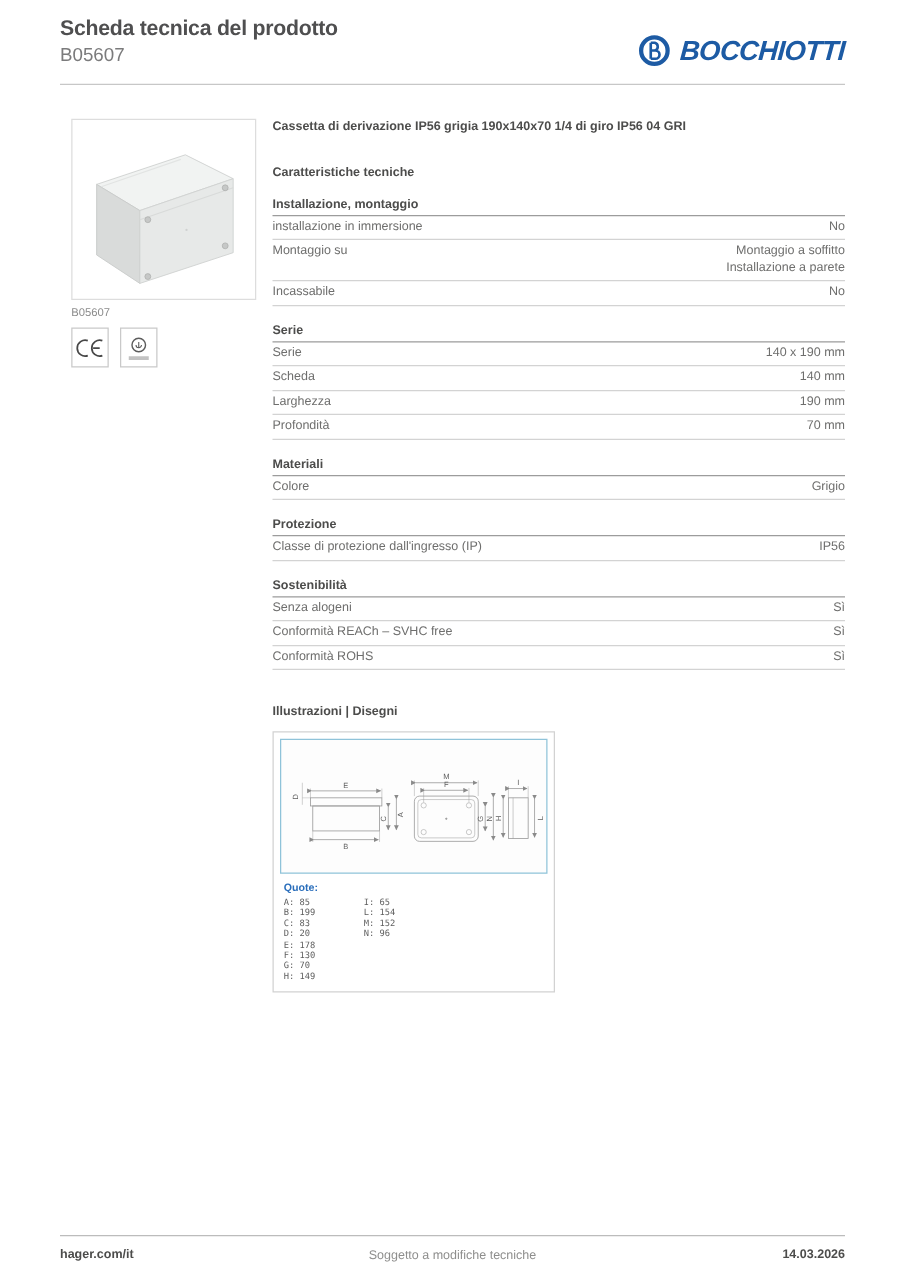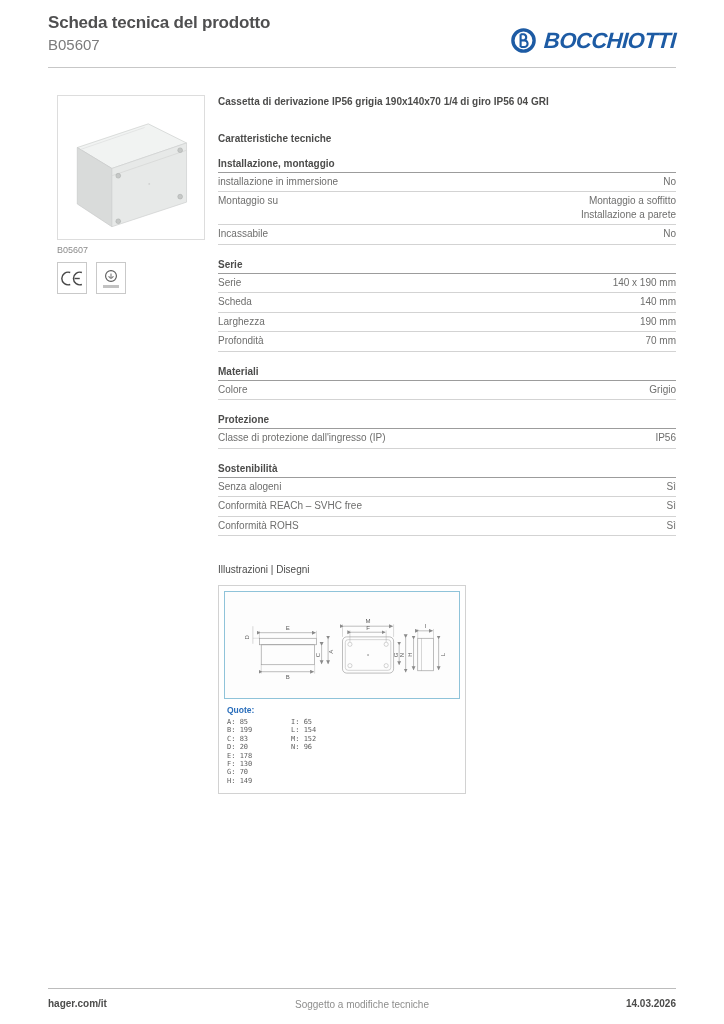--- a/index.html
+++ b/index.html
@@ -29,22 +29,22 @@
   .rightcol{position:absolute;left:218px;top:95px;width:458px;}
   .product-name{font-size:10px;font-weight:bold;color:#4c4c4b;line-height:1.35;}
   .char-heading{margin-top:24px;font-size:10px;font-weight:bold;color:#4c4c4b;}
   .section{margin-top:14px;}
   .section-title{font-size:10px;font-weight:bold;color:#4c4c4b;padding-bottom:3px;border-bottom:1px solid #9c9c9c;}
   .row{display:flex;justify-content:space-between;align-items:flex-start;
     padding:2px 0 3px;border-bottom:1px solid #d3d3d3;font-size:10px;color:#6e6e6d;line-height:1.35;}
   .row .lbl{text-align:left;}
   .row .val{text-align:right;margin-left:12px;flex:1;}
 
-  .illus-heading{margin-top:28px;font-size:10px;font-weight:normal;color:#4c4c4b;}
-  .drawing-box{margin-top:10px;width:248px;border:1px solid #d2d2d2;box-sizing:border-box;padding:5px 5px 8px 5px;background:#fff;}
+  .illus-heading{margin-top:28px;font-size:10px;font-weight:bold;color:#4c4c4b;}
+  .drawing-box{margin-top:10px;width:226px;border:1px solid #d2d2d2;box-sizing:border-box;padding:5px 5px 8px 5px;background:#fff;}
   .drawing-inner{border:1px solid #8fc3d9;height:108px;box-sizing:border-box;background:#fdfdfd;
     display:flex;align-items:center;justify-content:center;overflow:hidden;}
   .quote-label{margin:6px 0 3px 3px;font-size:8.5px;font-weight:bold;color:#2a6ebb;}
   .dims{display:flex;margin-left:3px;font-family:"DejaVu Sans Mono", monospace;font-size:7px;line-height:1.2;color:#5e5e5e;}
   .dimcol{display:flex;flex-direction:column;}
   .dimcol.c1{width:64px;}
 
   
   .ftr-rule{position:absolute;left:48px;right:48px;top:988px;height:1px;background:#bcbcbc;}
   .ftr-site{position:absolute;left:48px;top:998px;font-size:10px;font-weight:bold;color:#4c4c4b;text-decoration:none;}

